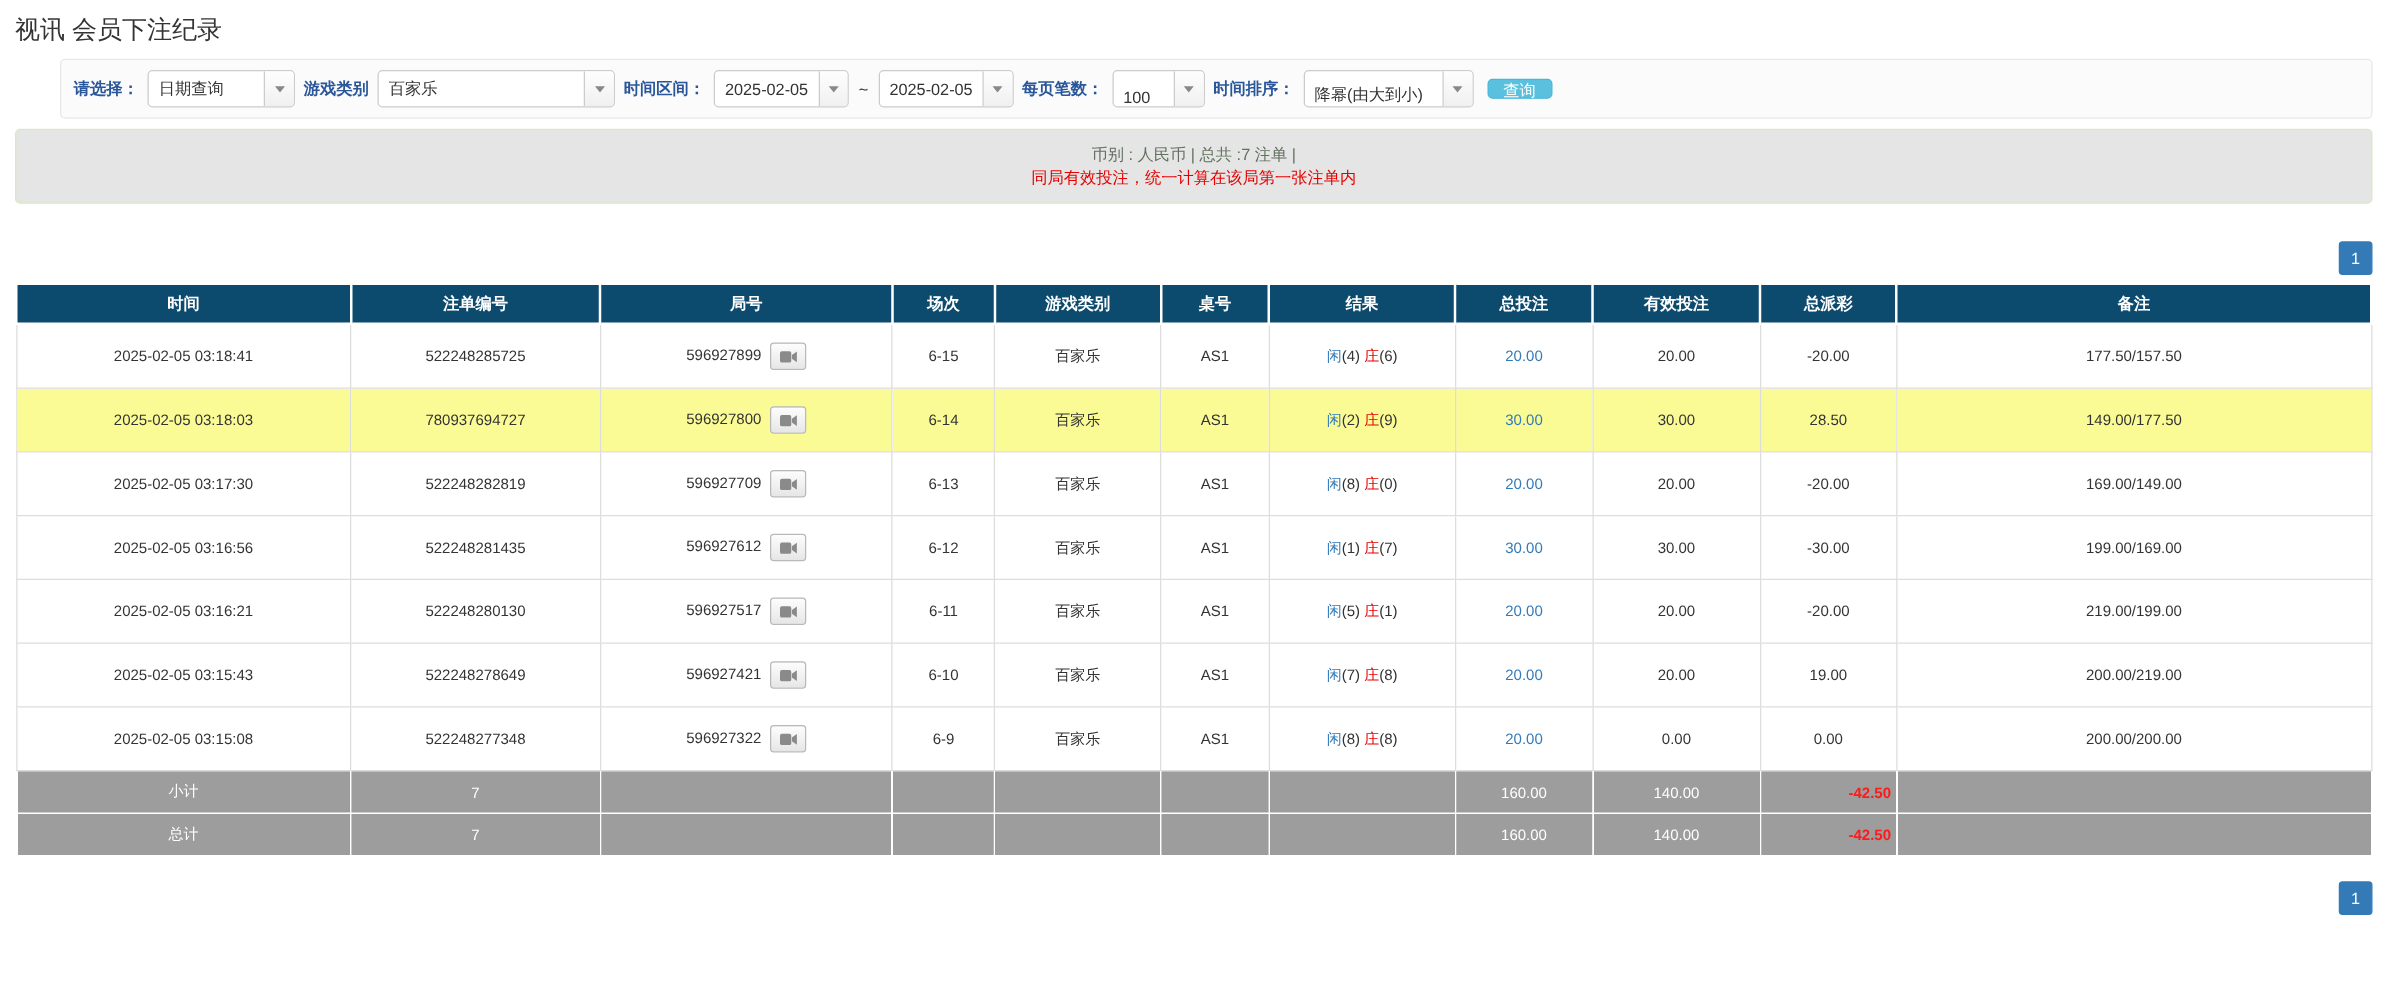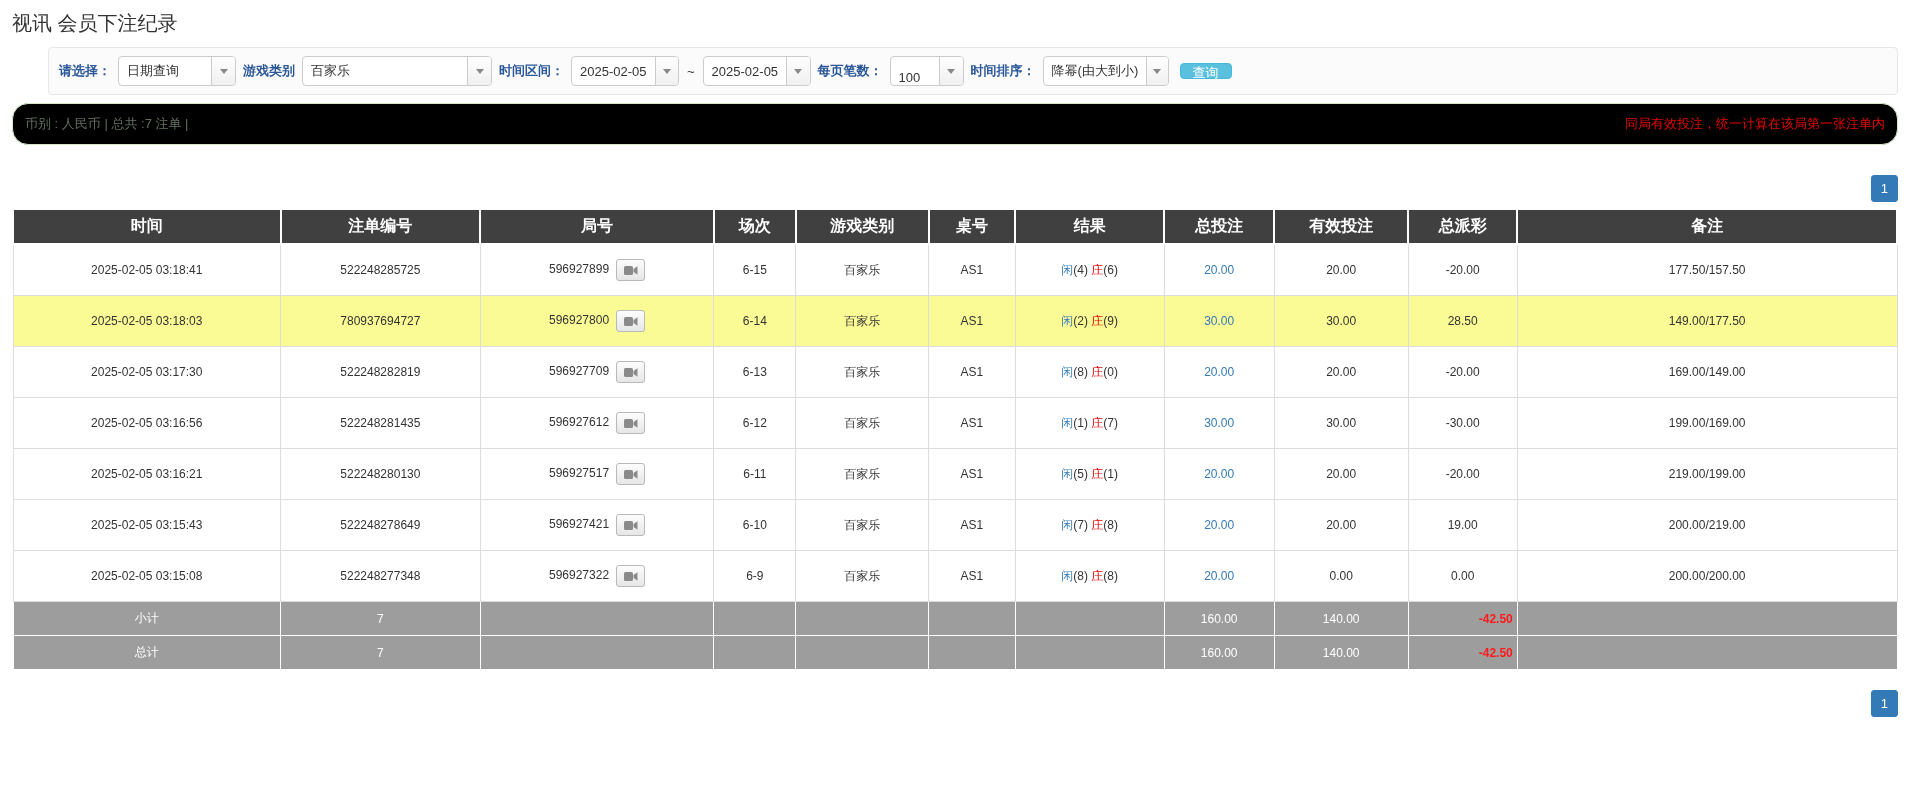--- a/index.html
+++ b/index.html
@@ -66,46 +66,47 @@
   .caret {
     width:0; height:0;
     border-left:4px solid transparent;
     border-right:4px solid transparent;
     border-top:5px solid #888;
   }
   .w-qt   { width:118px; }
   .w-game { width:190px; }
   .w-date { width:108px; }
   .w-pp   { width:74px;align-items:flex-end; }
-  .w-sort { width:126px; }
+  .w-sort { width:136px;align-items:flex-end; }
   .tilde { font-size:13px; color:#333; margin:0 1px; }
   .btn-search {
     height:16px;
     padding:0 12px;
     background:#5bc0de;
     border:1px solid #46b8da;
     border-radius:4px;
     color:#fff;
     font-size:13px;
     cursor:pointer;
     margin-left:4px;
     font-family:inherit;
   }
 
   
   .summary-bar {
     margin-top:8px;
-    background:#000000;
+    background:#e5e5e5;
     border:1px solid #d6e9c6;
-    border-radius:16px;
+    border-radius:4px;
     padding:11px 12px;
     display:flex;
     align-items:center;
     justify-content:space-between;
     font-size:13px;
+    flex-direction:column;
   }
   .summary-left  { color:#62705f; }
   .summary-right { color:#e60000; }
 
   
   .pager { text-align:right; }
   .pager.top    { margin-top:30px; margin-bottom:6px; }
   .pager.bottom { margin-top:20px; }
   .page-btn {
     display:inline-block;
@@ -122,24 +123,24 @@
   }
 
   
   table.records {
     width:100%;
     border-collapse:collapse;
     table-layout:fixed;
     font-size:12px;
   }
   table.records th {
-    background:#404040;
+    background:#0c4a6e;
     color:#fff;
     font-weight:bold;
-    font-size:16px;
+    font-size:13px;
     padding:6px 4px;
     border:2px solid #fff;
     text-align:center;
     white-space:nowrap;
   }
   table.records td {
     border:1px solid #ddd;
     padding:14px 4px;
     text-align:center;
     color:#333;

